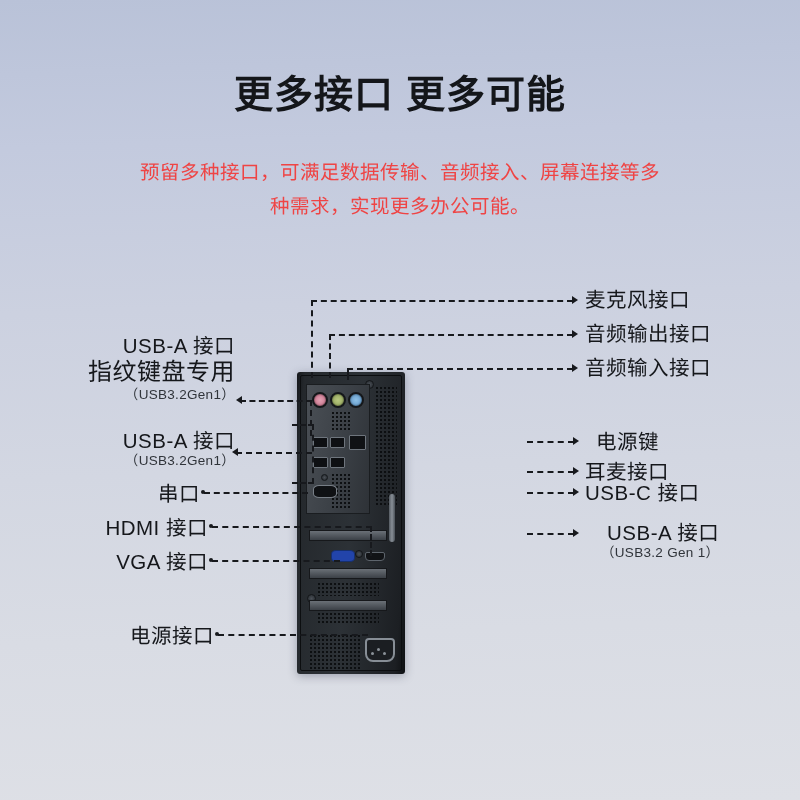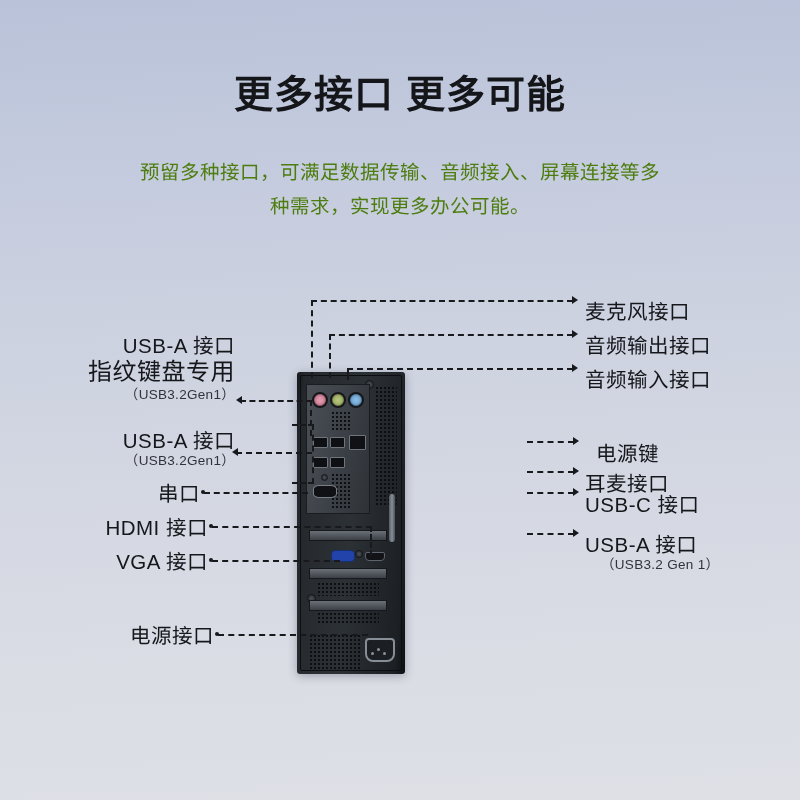--- a/index.html
+++ b/index.html
@@ -13,30 +13,30 @@
   .stage{position:absolute;inset:0;}
 
   
   .title{
     position:absolute;left:0;right:0;top:74px;text-align:center;
     font-size:39px;font-weight:bold;color:#14161a;letter-spacing:1px;
     line-height:1.1;
   }
   .subtitle{
     position:absolute;left:90px;width:620px;top:155px;text-align:center;
-    font-size:19.5px;color:#4d7c0f;line-height:1.75;letter-spacing:.5px;
+    font-size:19.5px;color:#ef4444;line-height:1.75;letter-spacing:.5px;
   }
 
   
   .lbl{position:absolute;color:#15171b;white-space:nowrap;line-height:1.18;}
   .lbl .big{font-size:20.5px;letter-spacing:.5px;display:block;}
   .lbl .mid{font-size:24px;letter-spacing:.5px;display:block;}
   .lbl .small{font-size:13.5px;color:#30343a;letter-spacing:.3px;display:block;}
   .lbl.r{text-align:right;}
-  .lbl.l{text-align:left;margin-top:12px;}
+  .lbl.l{text-align:right;}
 
   
   .dash-h{
     position:absolute;height:0;border-top:2px dashed #17191d;
   }
   .dash-v{
     position:absolute;width:0;border-left:2px dashed #17191d;
   }
   .dot{
     position:absolute;width:4px;height:4px;border-radius:50%;

